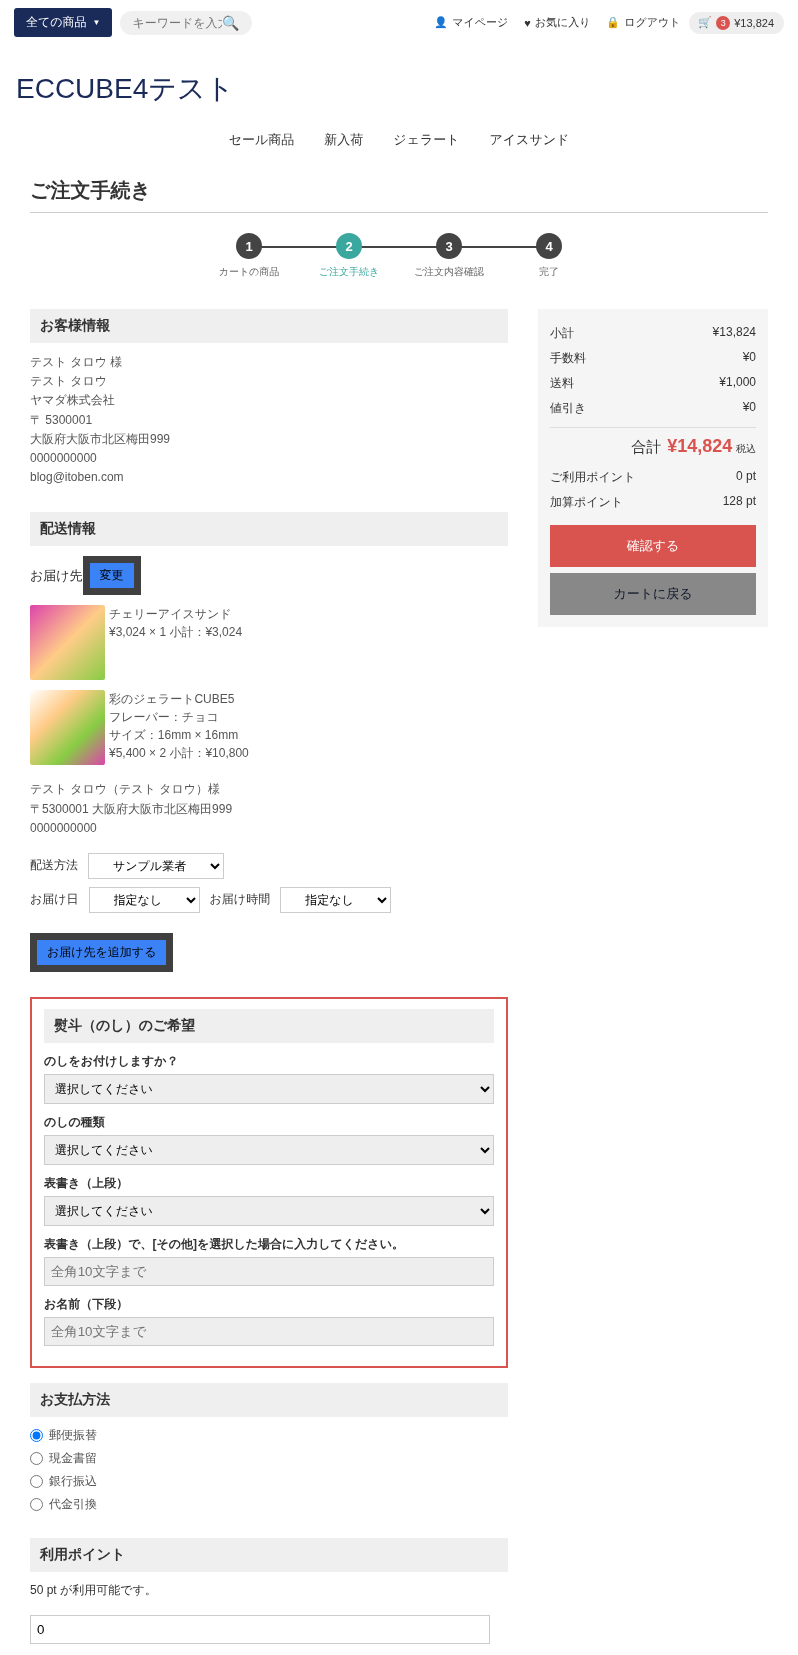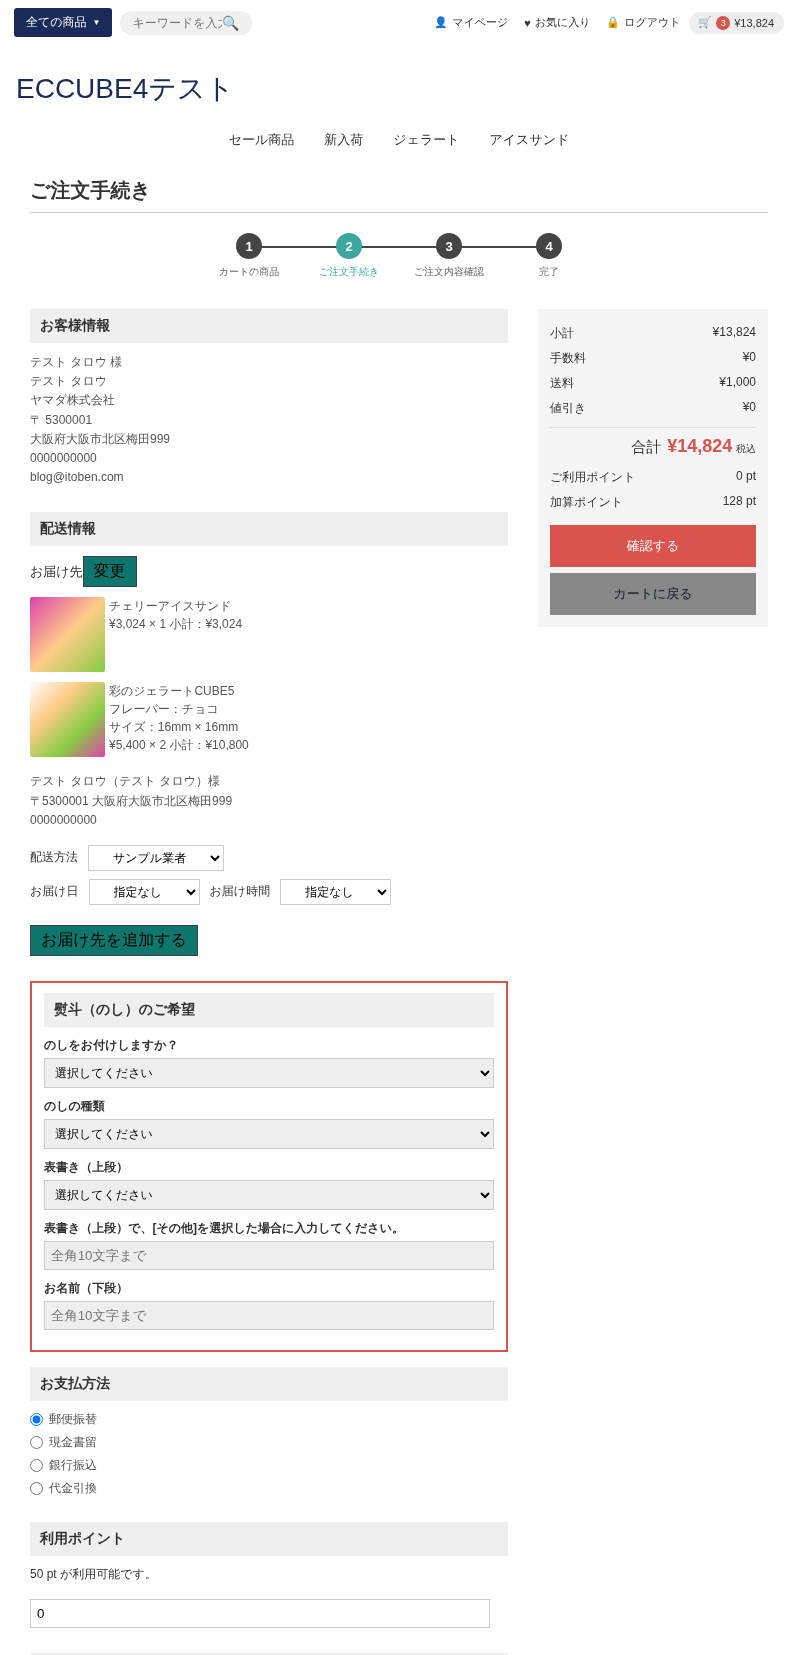--- a/index.html
+++ b/index.html
@@ -26,21 +26,21 @@
 .step-l { font-size: 10px; margin-top: 6px; color: #666; }
 .step.active .step-l { color: #3aa89e; }
 .step-line { position: absolute; top: 13px; left: 50%; width: 100%; height: 2px; background: #444; z-index: 1; }
 .step:last-child .step-line { display: none; }
 .cols { display: flex; gap: 30px; align-items: flex-start; }
 .main { flex: 1; }
 .side { width: 230px; background: #f5f5f5; padding: 12px; }
 .sec-h { background: #efefef; padding: 8px 10px; font-weight: bold; font-size: 14px; margin-bottom: 10px; }
 .info-block p { font-size: 12px; line-height: 1.6; color: #555; }
 .delivery-head { display: flex; justify-content: flex-start; align-items: center; margin: 8px 0; }
-.btn-sm { border: 1px solid #404040; background: #0f766e; padding: 4px 10px; font-size: 16px; cursor: pointer; }
+.btn-sm { border: 7px solid #404040; background: #3b82f6; padding: 4px 10px; font-size: 12px; cursor: pointer; }
 .prod { display: flex; gap: 4px; margin: 10px 0; }
 .thumb { width: 75px; height: 75px; background: linear-gradient(135deg,#d4a,#fc8,#8c4); border-radius: 2px; flex-shrink: 0; }
 .thumb.t2 { background: linear-gradient(135deg,#fff,#fc8,#8c4,#d4a); }
 .prod-info { font-size: 12px; line-height: 1.5; color: #555; }
 .addr { font-size: 12px; line-height: 1.6; color: #555; margin: 15px 0; }
 .form-row { display: flex; align-items: center; gap: 10px; margin: 8px 0; font-size: 12px; }
 select, input[type=text], textarea { border: 1px solid #ccc; background: #fff; padding: 4px 20px; font-size: 12px; }
 .sel-sm { min-width: 100px; }
 .noshi-box { border: 2px solid #d9534f; padding: 10px 12px; margin: 15px 0; }
 .field-group { margin: 10px 0; }

